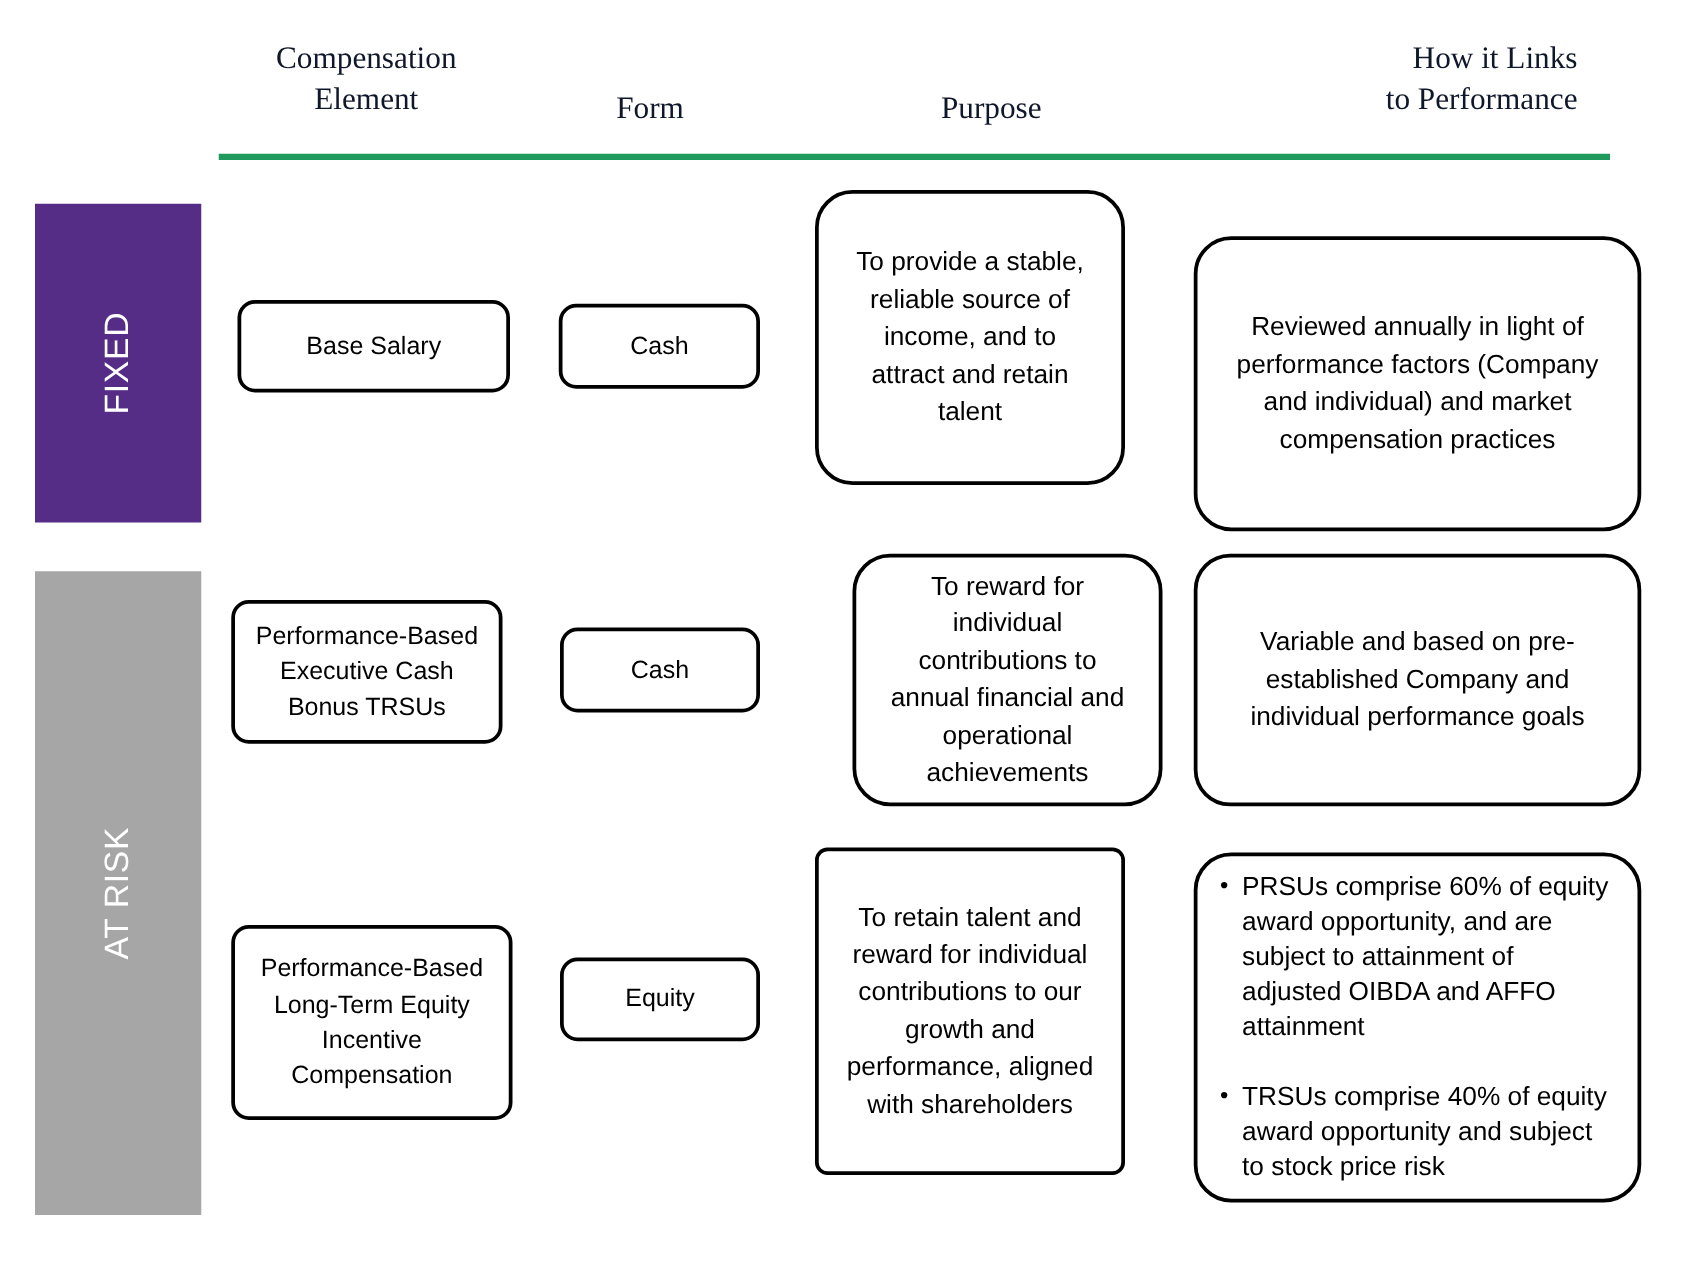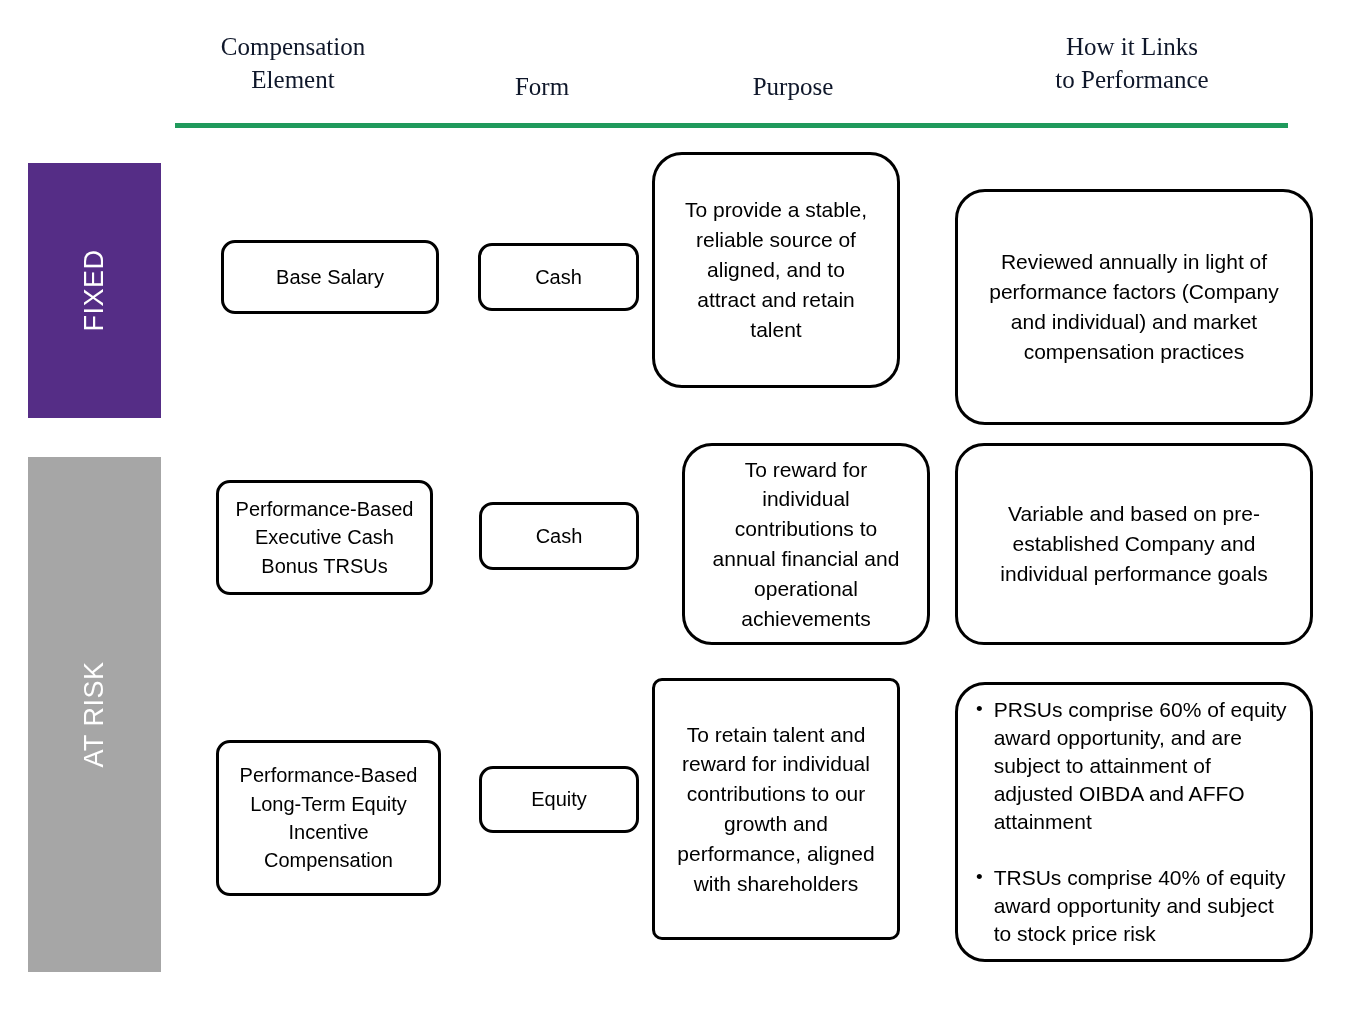--- a/index.html
+++ b/index.html
@@ -20,23 +20,23 @@
   .col-header {
     position: absolute;
     text-align: center;
     font-size: 25px;
     line-height: 1.32;
     color: #0f172a;
     font-family: Liberation Serif, serif;
     white-space: pre-line;
   }
   #hdr-element   { left: 178px; top: 30px;  width: 230px; }
-  #hdr-form      { left: 452px; top: 70px;  width: 180px; }
+  #hdr-form      { left: 430px; top: 70px;  width: 180px; }
   #hdr-purpose   { left: 690px; top: 70px;  width: 206px; }
-  #hdr-perf      { left: 1002px; top: 30px; width: 260px; }
+  #hdr-perf      { left: 1002px; top: 30px; width: 260px; text-align: right; }
 
   
   #green-rule {
     position: absolute;
     left: 175px;
     top: 123px;
     width: 1113px;
     height: 5px;
     background: #209a5c;
   }
@@ -82,21 +82,21 @@
     color: #000000;
     font-family: "Liberation Sans", sans-serif;
   }
   .rbox .txt {
     white-space: pre-line;
     display: block;
     width: 100%;
   }
 
   
-  .box-sm { border-radius: 14px; font-size: 20px; line-height: 1.42; margin-left: 31px; }
+  .box-sm { border-radius: 14px; font-size: 20px; line-height: 1.42; }
   
   .box-lg { border-radius: 30px; font-size: 21px; line-height: 1.42; }
 
   
   #box-el-1   { left: 190px;  top: 240px; width: 218px; height: 74px; }
   #box-form-1 { left: 447px;  top: 243px; width: 161px; height: 68px; }
   #box-pur-1  { left: 652px;  top: 152px; width: 248px; height: 236px; padding: 0 22px; }
   #box-perf-1 { left: 955px;  top: 152px; width: 358px; height: 236px; padding: 0 22px; margin-top: 37px; }
 
   
@@ -151,21 +151,21 @@
   <span class="cat-label" style="color: rgb(255, 255, 255);">AT RISK</span>
 </div>
 
 <div class="rbox box-sm" id="box-el-1">
   <span class="txt">Base Salary</span>
 </div>
 <div class="rbox box-sm" id="box-form-1">
   <span class="txt">Cash</span>
 </div>
 <div class="rbox box-lg" id="box-pur-1">
-  <span class="txt">To provide a stable, reliable source of aligned, and to attract and retain talent</span>
+  <span class="txt">To provide a stable, reliable source of income, and to attract and retain talent</span>
 </div>
 <div class="rbox box-lg" id="box-perf-1">
   <span class="txt">Reviewed annually in light of performance factors (Company and individual)  and market compensation practices</span>
 </div>
 
 <div class="rbox box-sm" id="box-el-2">
   <span class="txt">Performance-Based Executive Cash Bonus TRSUs</span>
 </div>
 <div class="rbox box-sm" id="box-form-2">
   <span class="txt">Cash</span>

